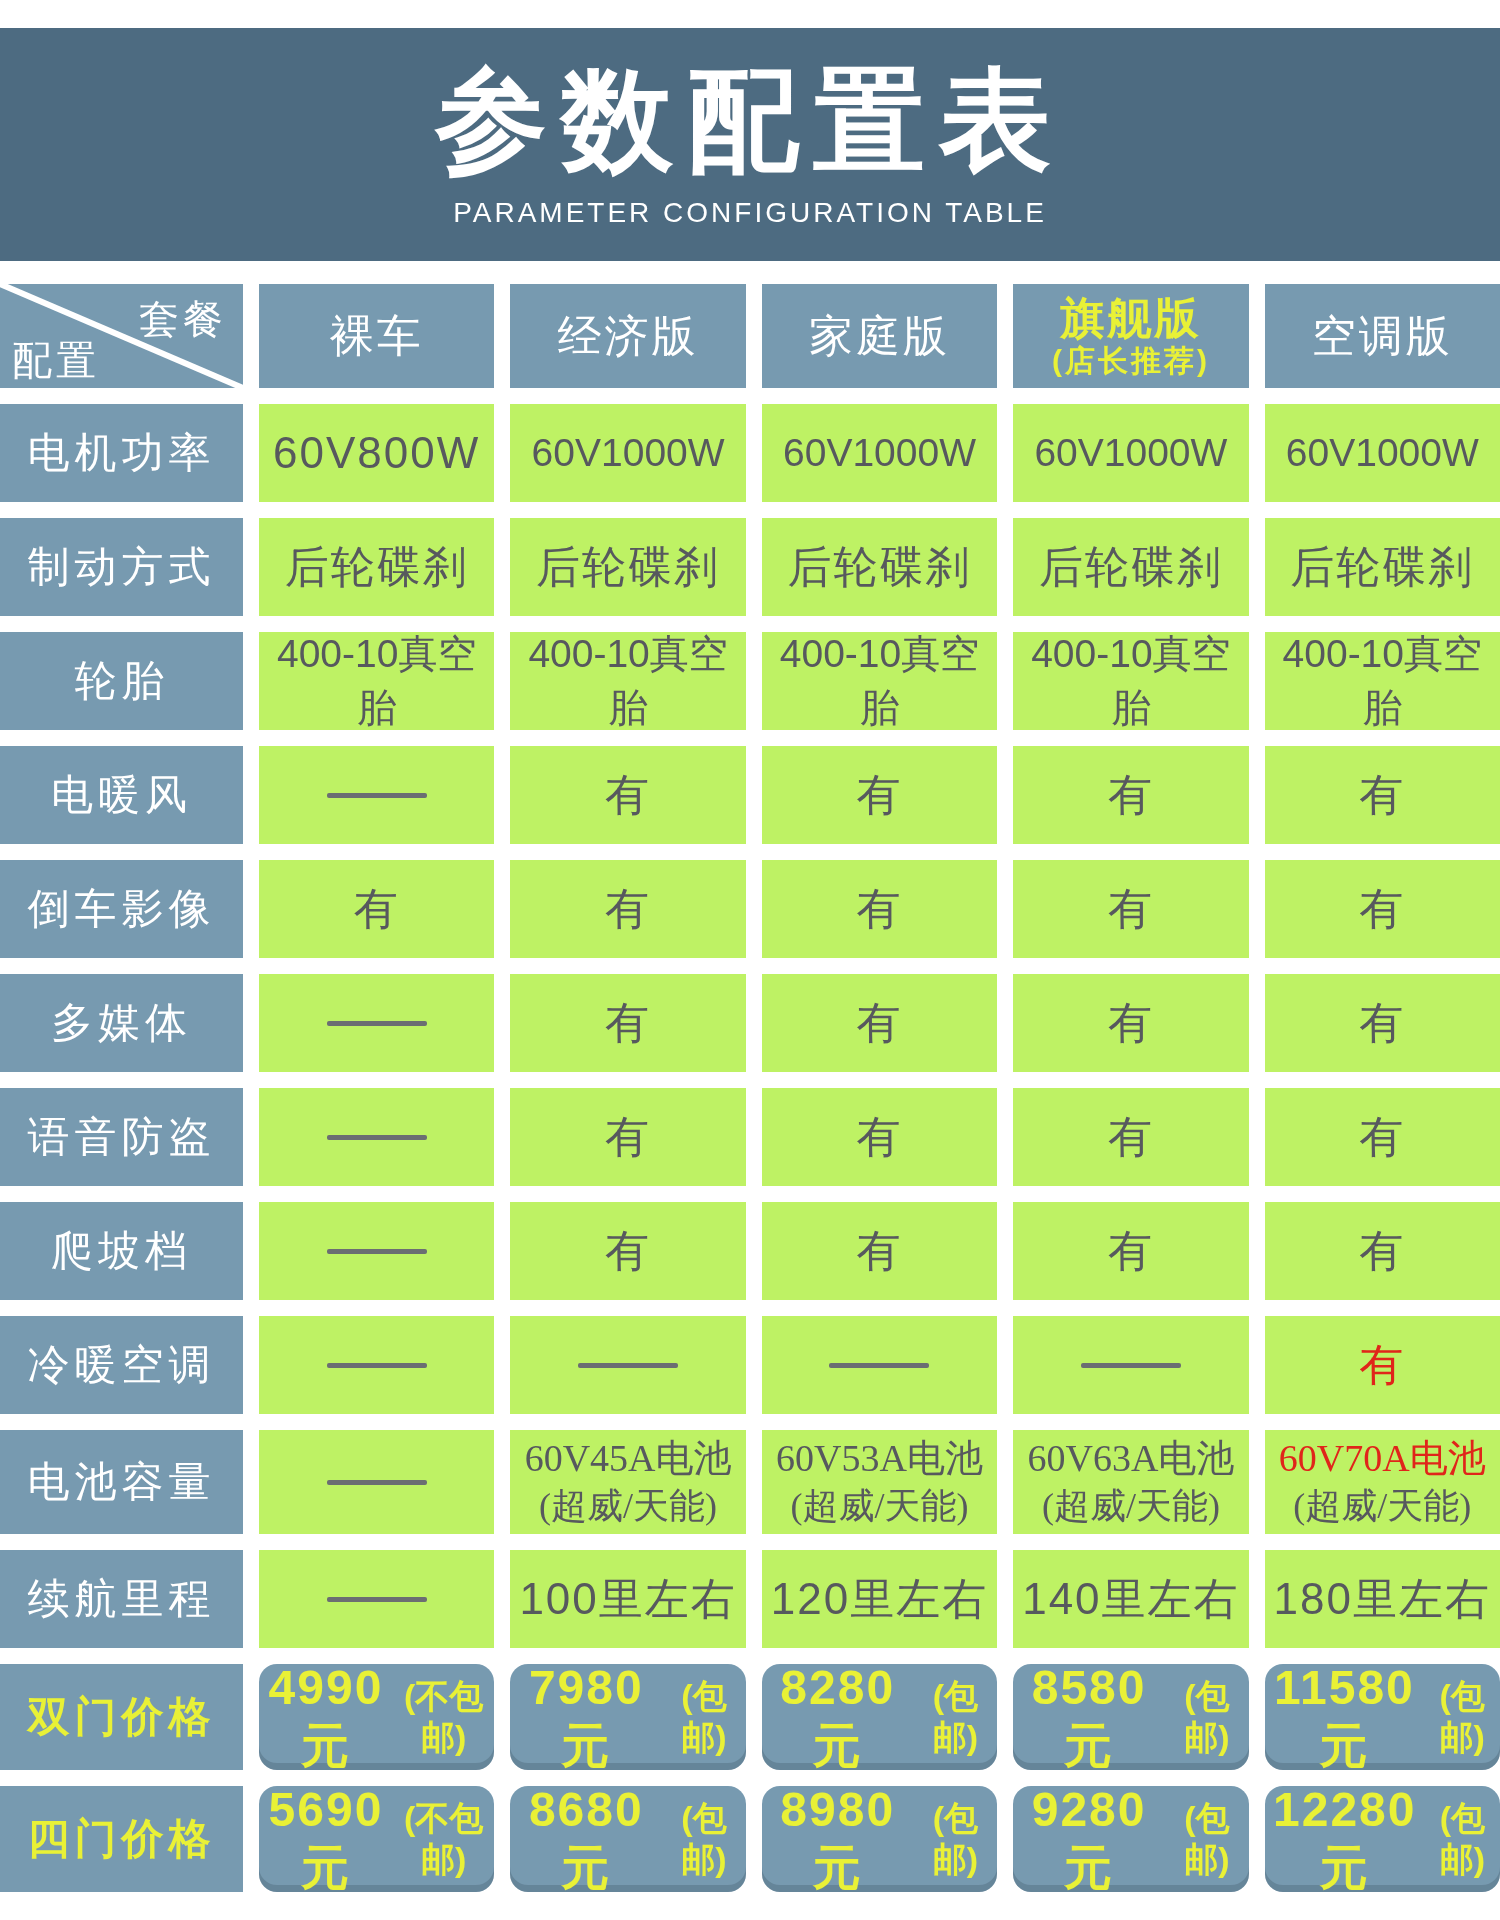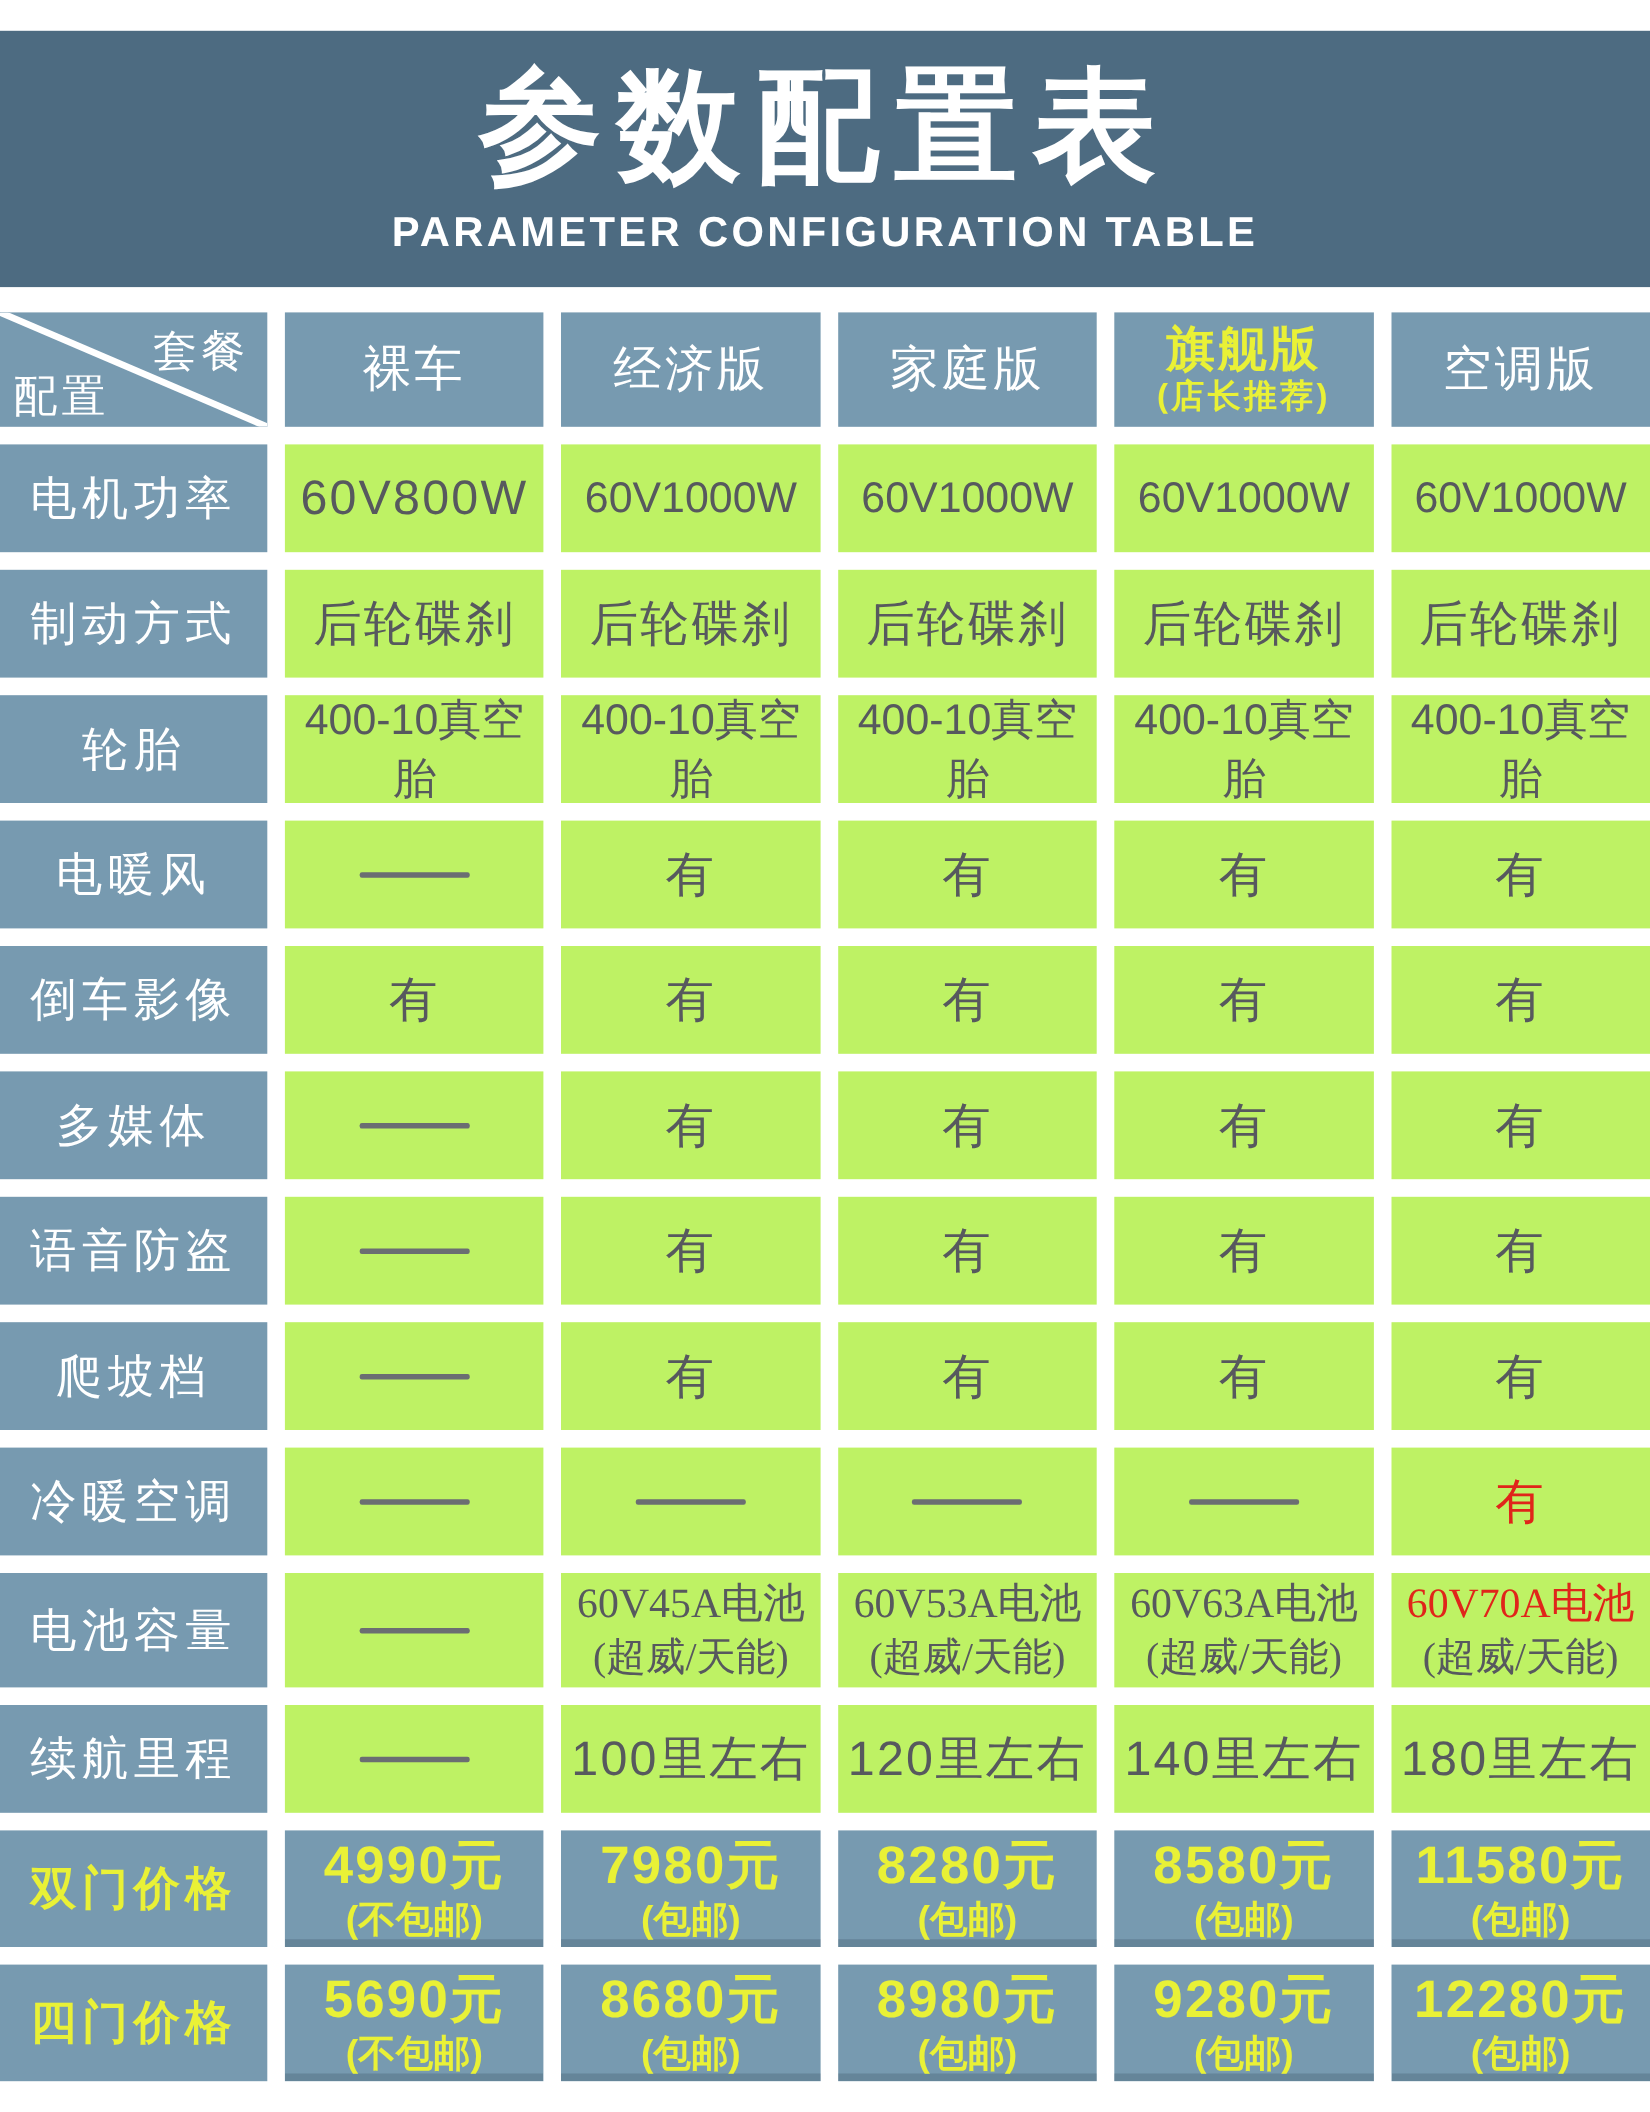--- a/index.html
+++ b/index.html
@@ -11,21 +11,21 @@
   
   .banner{
     margin-top:28px;height:233px;background:#4d6b81;
     display:flex;flex-direction:column;align-items:center;justify-content:center;
   }
   .banner-title{
     color:#ffffff;font-size:112px;font-weight:bold;letter-spacing:14px;
     line-height:1;margin-top:4px;
   }
   .banner-sub{
-    color:#ffffff;font-size:38px;font-weight:700;letter-spacing:3px;margin-top:20px;
+    color:#ffffff;font-size:28px;font-weight:400;letter-spacing:3px;margin-top:20px;
   }
   
   .table{
     margin-top:23px;width:1500px;
     display:grid;
     grid-template-columns:243px repeat(5,1fr);
     grid-template-rows:104px repeat(9,98px) 104px 98px 106px 106px;
     gap:16px;
   }
   .cell{
@@ -48,21 +48,21 @@
   .price-label{color:#e9f136;font-weight:bold;}
   
   .val{font-size:44px;letter-spacing:2px;}
   .val.small{font-size:39px;letter-spacing:0;}
   .dash{width:100px;height:5px;background:#6b6e72;border-radius:2px;}
   .two{flex-direction:column;line-height:1.3;font-family:Liberation Serif, serif;}
   .two .l1{font-size:38px;}
   .two .l2{font-size:36px;}
   .red{color:#e0251a;}
   
-  .price-cell{flex-direction:column;line-height:1.2;box-shadow:inset 0 -7px 0 rgba(40,60,75,.22);}
+  .price-cell{line-height:1.2;box-shadow:inset 0 -7px 0 rgba(40,60,75,.22);border-radius:18px;}
   .price{font-size:48px;font-weight:bold;color:#e9f136;letter-spacing:2px;}
   .note{font-size:34px;font-weight:bold;color:#e9f136;}
 </style>
 </head>
 <body>
 
 <div class="banner">
   <div class="banner-title">参数配置表</div>
   <div class="banner-sub">PARAMETER CONFIGURATION TABLE</div>
 </div>

